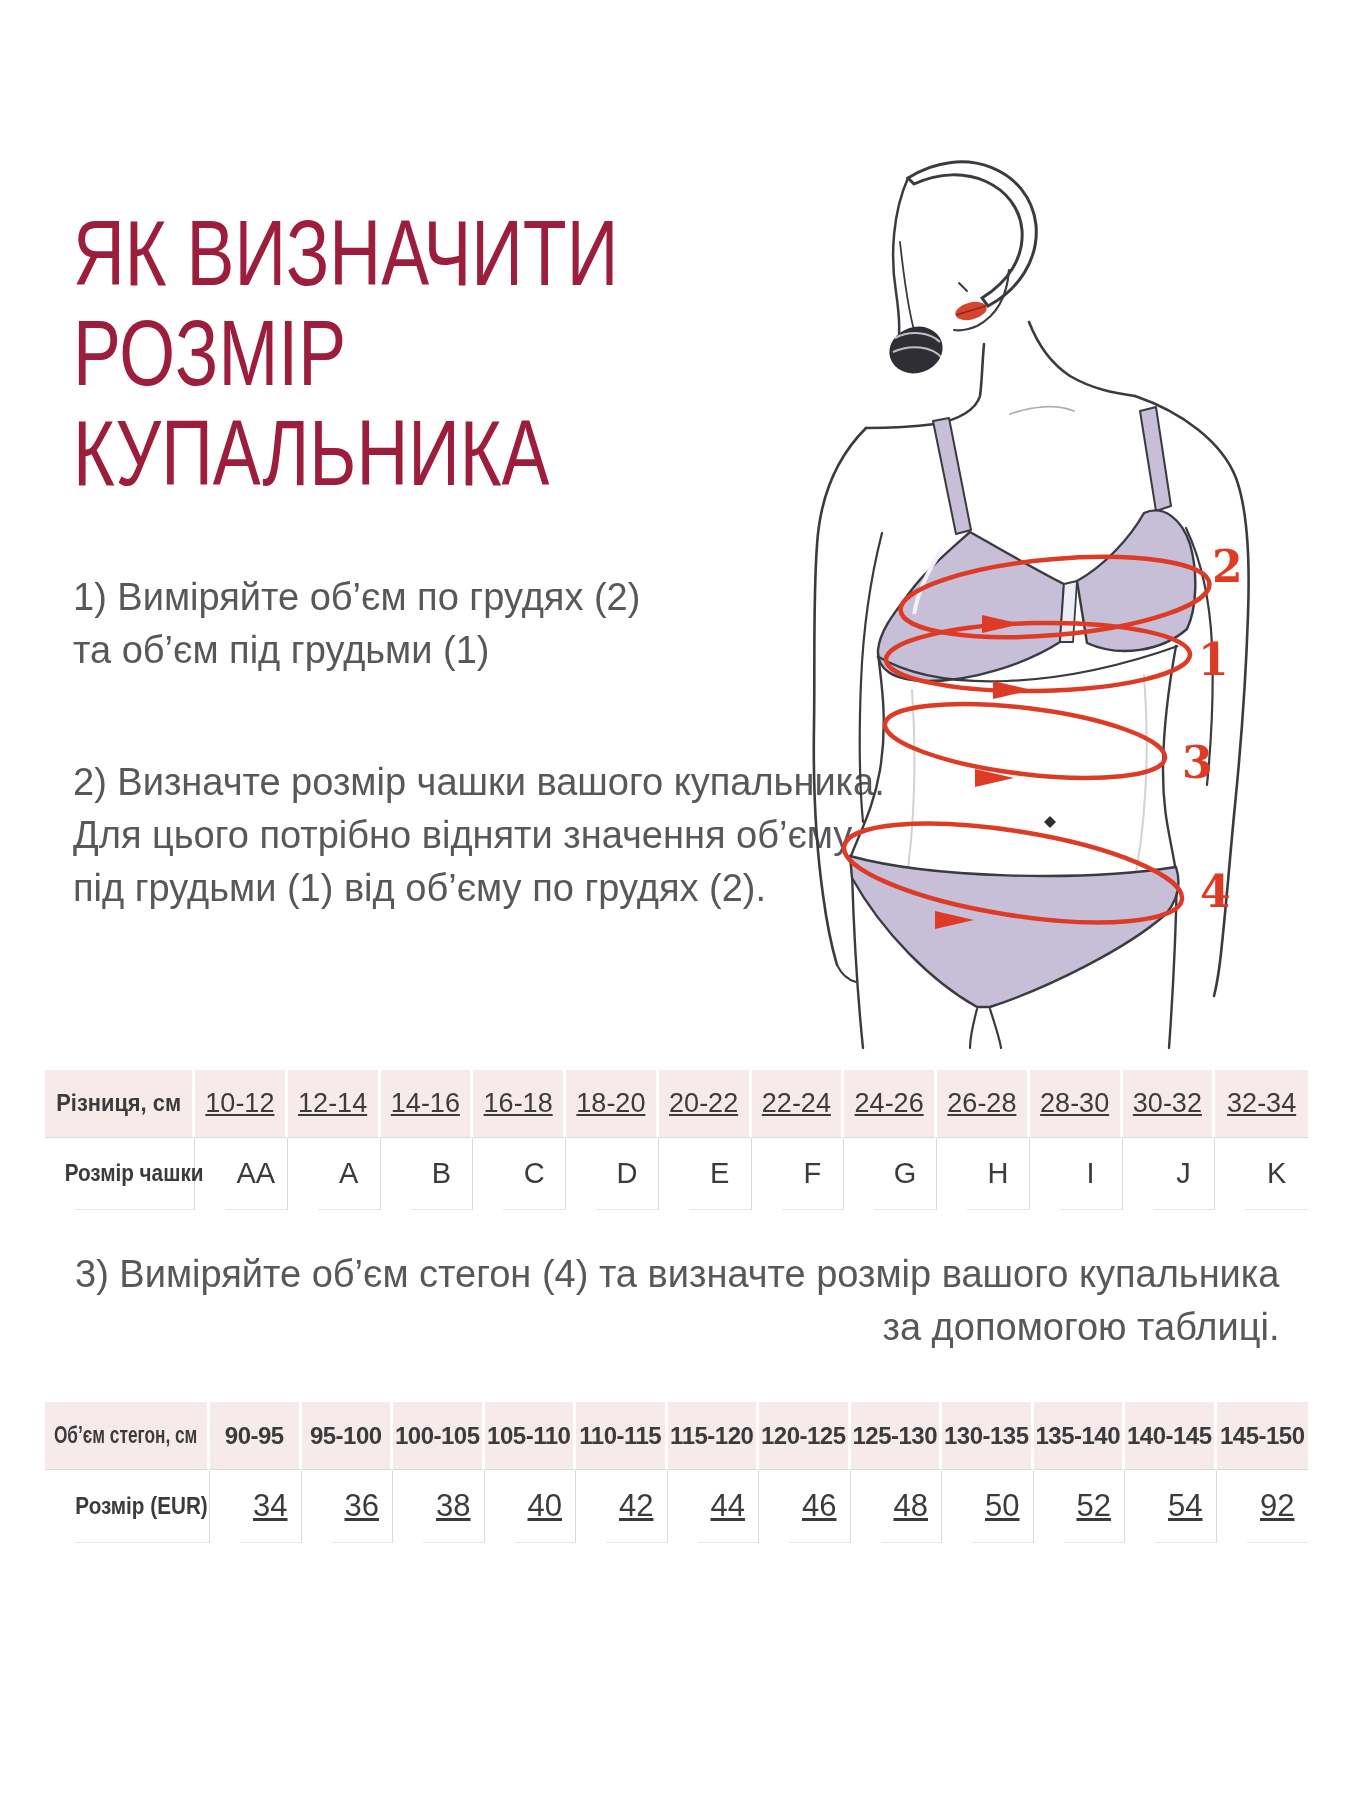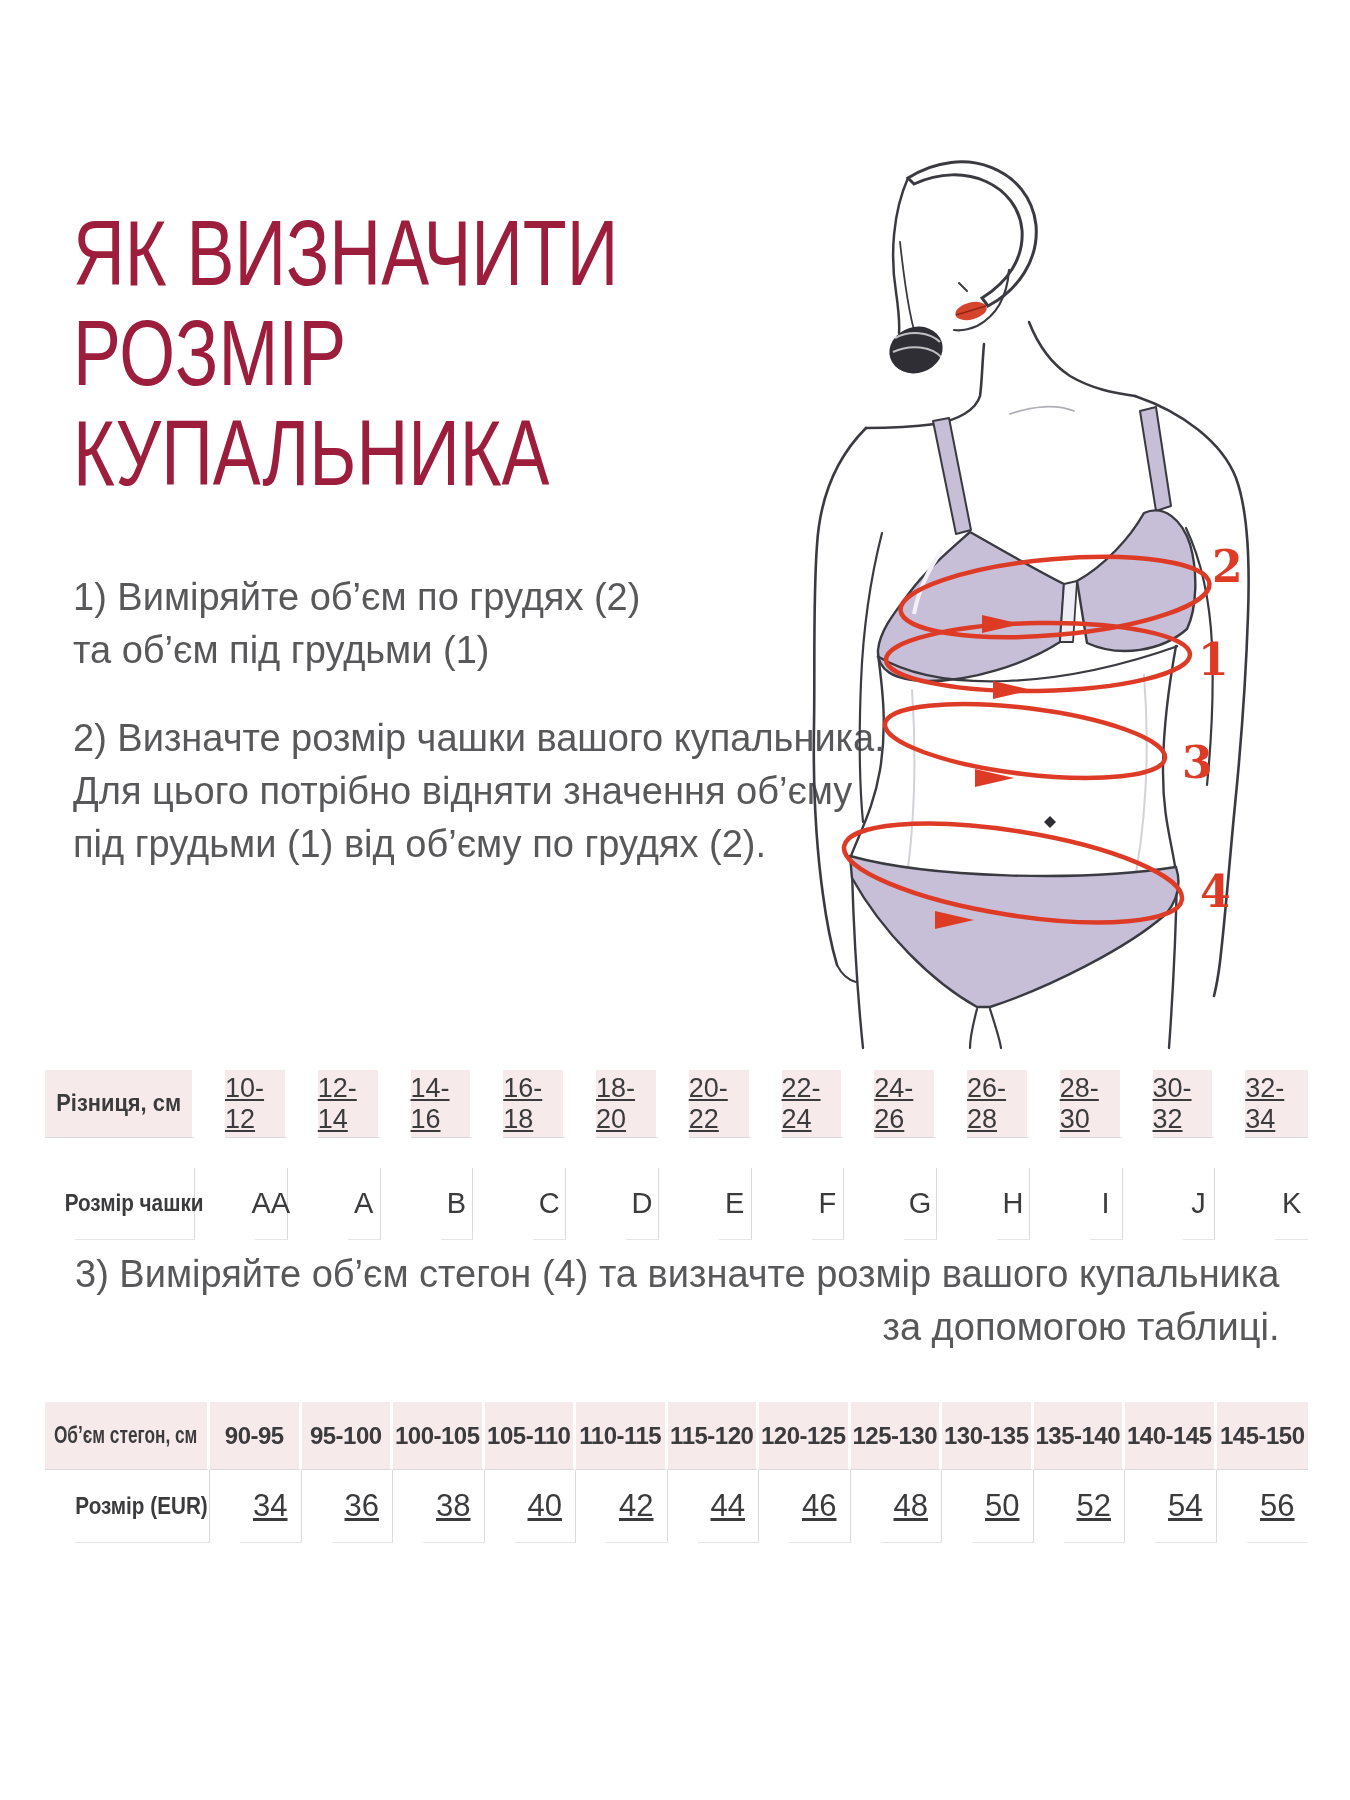--- a/index.html
+++ b/index.html
@@ -8,30 +8,30 @@
 
   
   .main-title{position:absolute;left:73px;top:203px;font-size:92px;line-height:100px;
               font-weight:100;color:#9C1E3C;letter-spacing:0;
               transform:scaleX(.78);transform-origin:left top;white-space:nowrap;}
 
   
   .para{position:absolute;left:73px;font-size:38px;line-height:53px;color:#58585A;
         font-weight:300;white-space:nowrap;}
   .p-step1{top:571px;}
-  .p-step2{top:712px;}
+  .p-step2{top:756px;}
   .p-example{top:918px;}
   .p-step3{top:1248px;left:75px;text-align:right;}
 
   
   .figure{position:absolute;left:730px;top:130px;width:600px;height:920px;}
 
   
   .sizetable{position:absolute;left:45px;width:1263px;display:grid;color:#3B3B3D;}
-  .t1{top:1070px;grid-template-rows:68px 72px;grid-template-columns:150px repeat(12,1fr);gap:30px;}
+  .t1{top:1070px;grid-template-rows:68px 72px;grid-template-columns:150px repeat(12,1fr);}
   .t2{top:1402px;grid-template-rows:68px 73px;grid-template-columns:165px repeat(12,1fr);}
   .cell{display:flex;align-items:center;justify-content:center;min-width:0;}
   .hd{background:#F7EAEB;border-right:3px solid #fff;border-bottom:1px solid #D9D9D9;}
   .hd.last{border-right:none;}
   .vl{background:#fff;border-right:1px solid #DBDBDB;border-bottom:1px solid #E6E6E6;margin-left:30px;}
   .vl.last{border-right:none;}
   .lbl{font-weight:700;font-size:23px;white-space:nowrap;}
   .sx95{transform:scaleX(.95);}
   .sx90{transform:scaleX(.9);}
   .sx75{transform:scaleX(.75);}
@@ -297,17 +297,17 @@
     <div class="cell vl">
         <span class="eur">50</span>
       </div>
     <div class="cell vl">
         <span class="eur">52</span>
       </div>
     <div class="cell vl">
         <span class="eur">54</span>
       </div>
     <div class="cell vl last">
-        <span class="eur">56</span>
+        <span class="eur">92</span>
       </div>
   </div>
 
 </div>
 
 </body></html>

